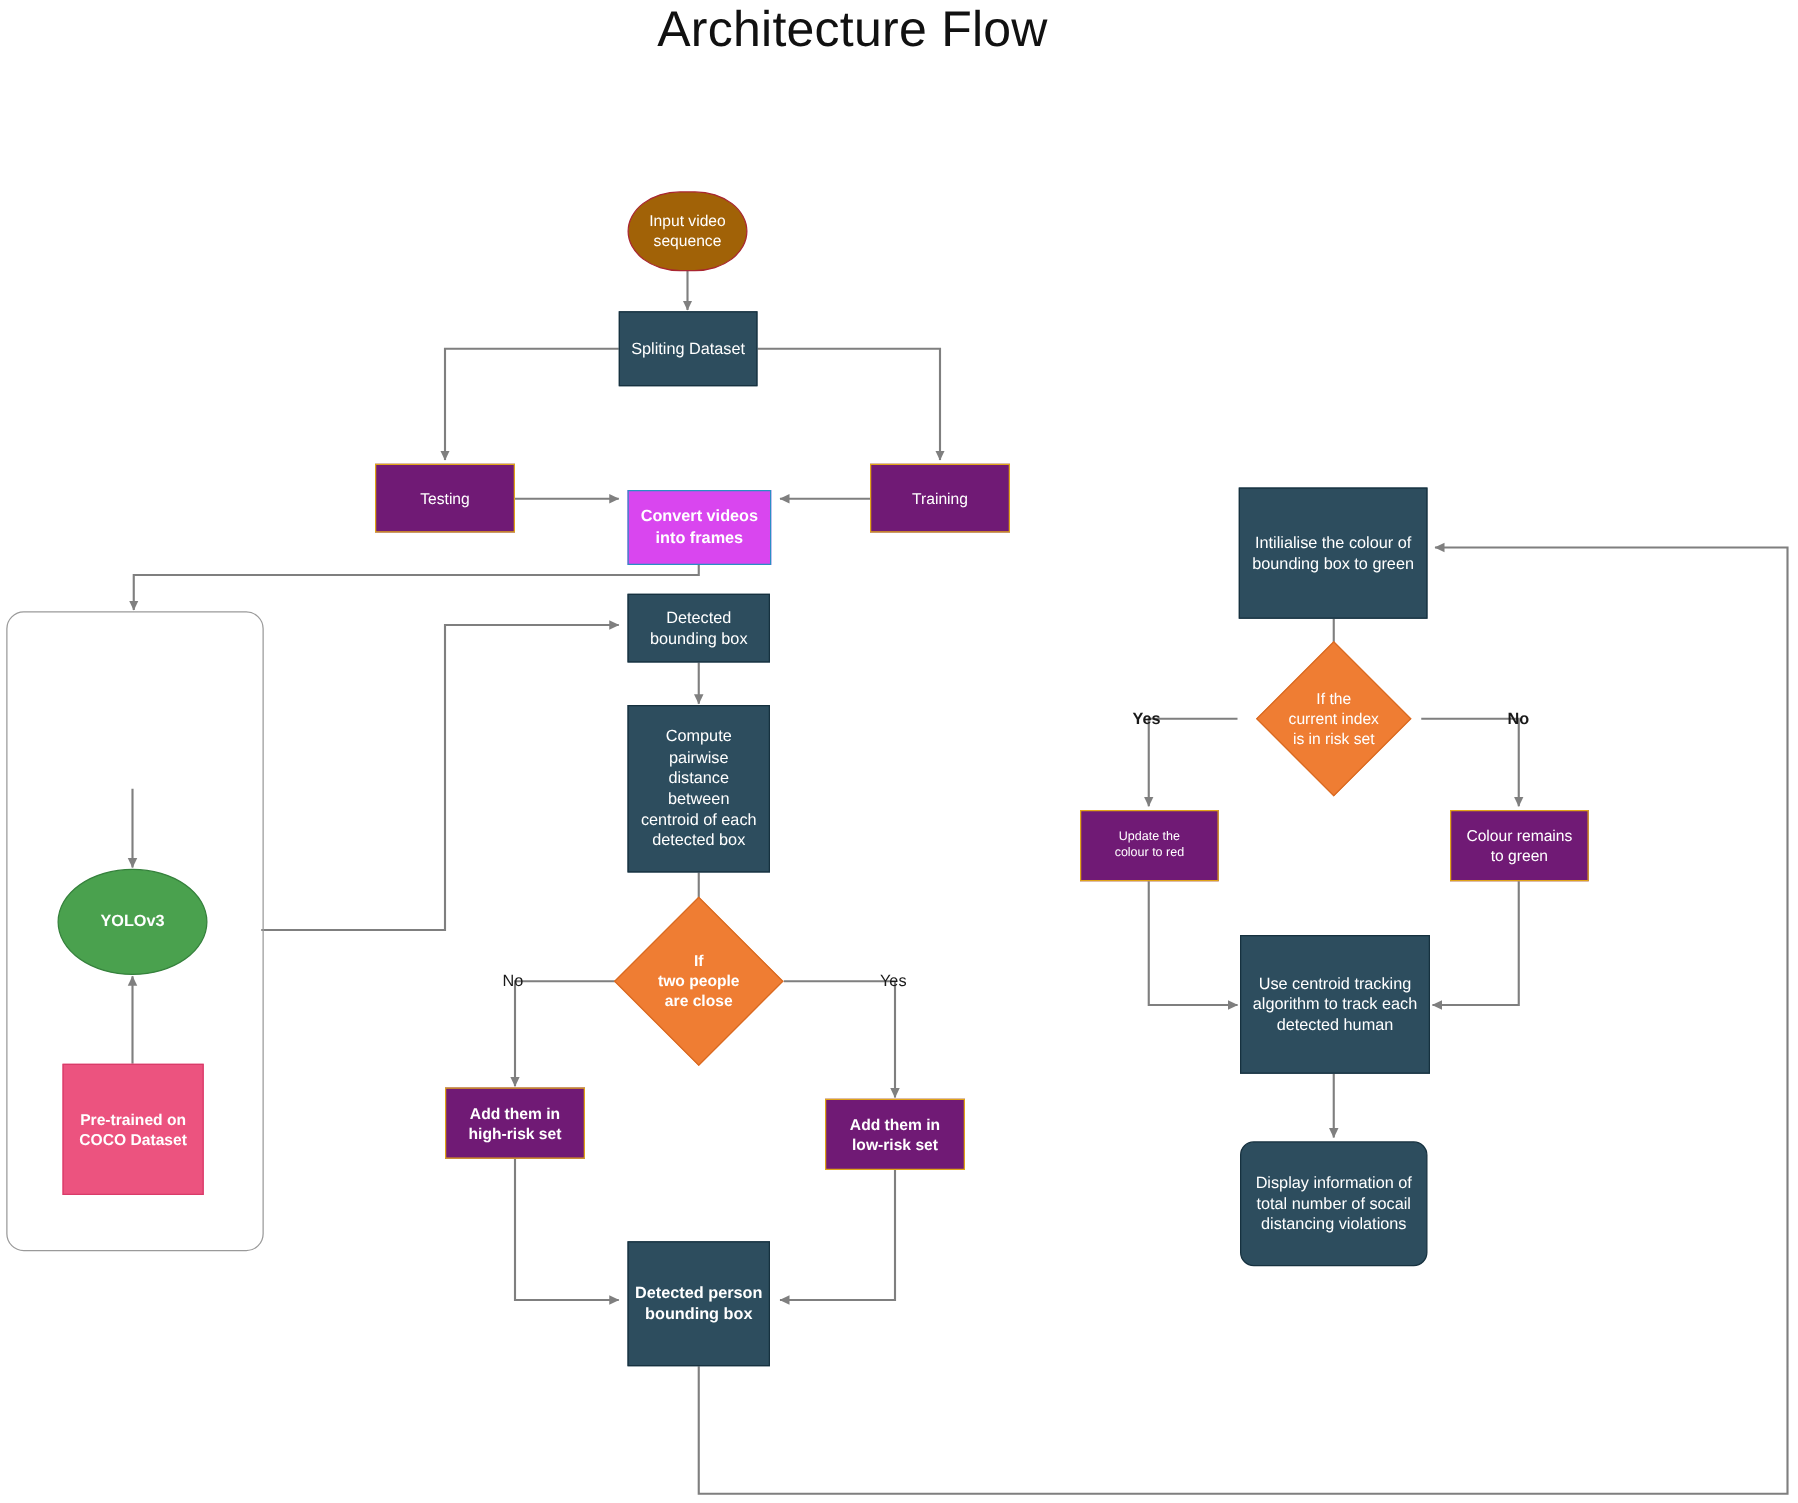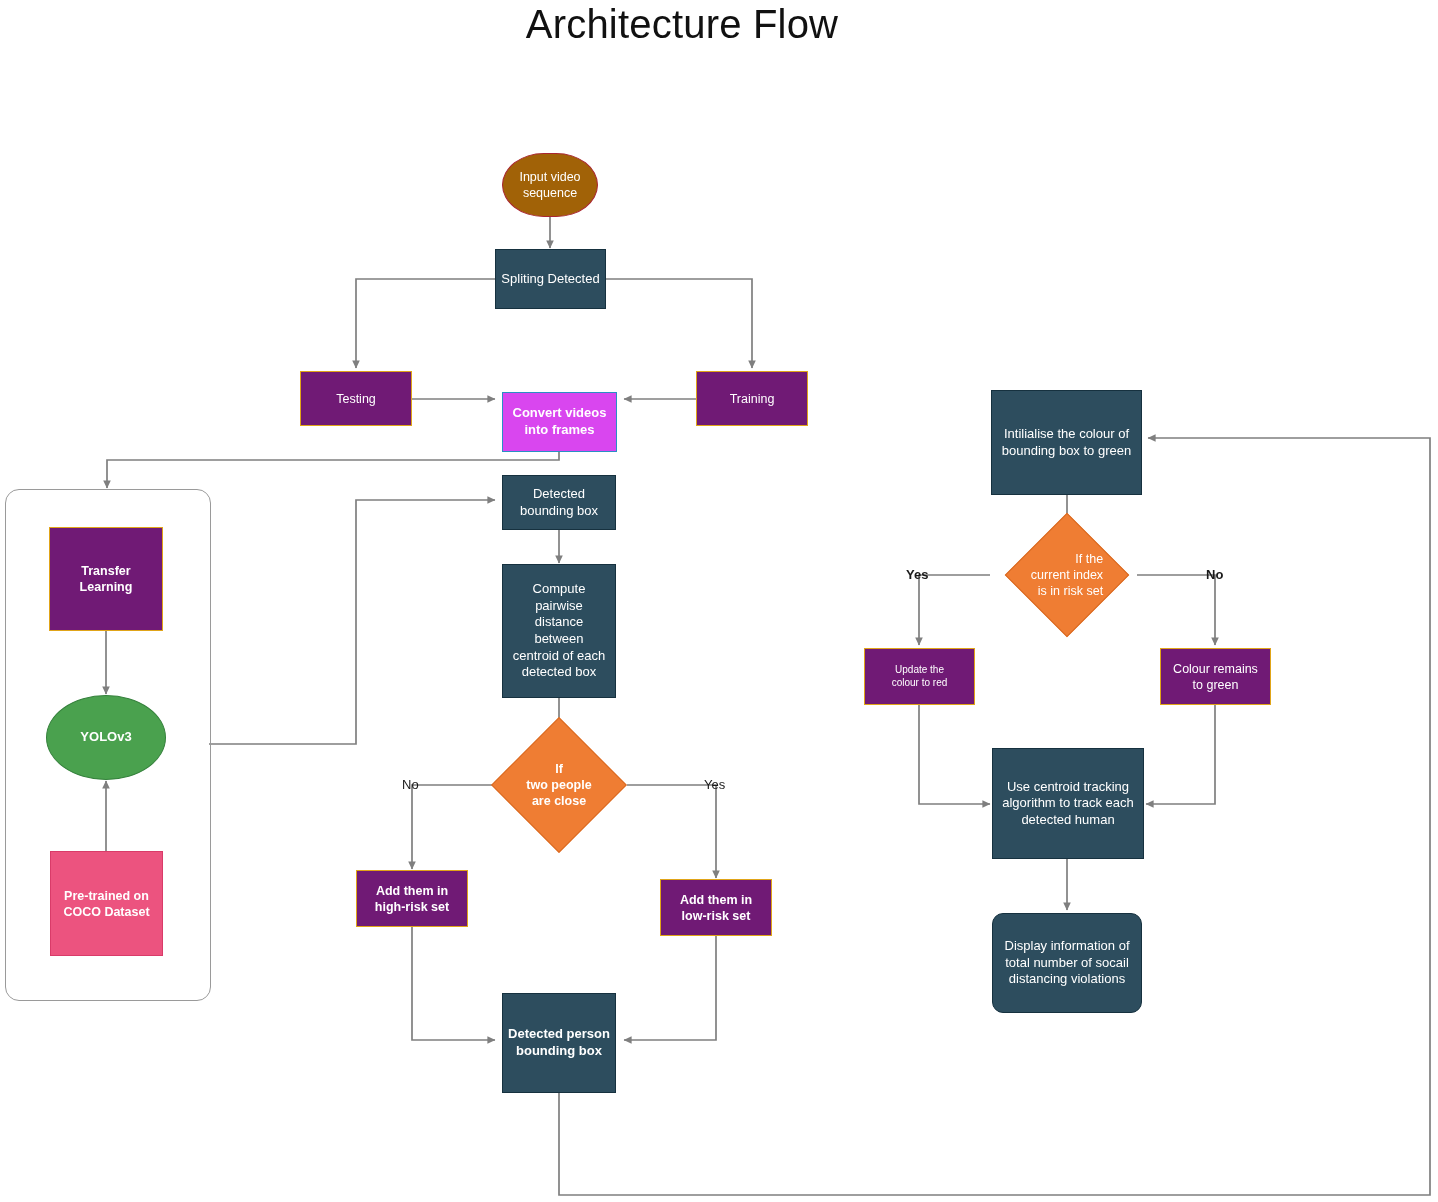--- a/index.html
+++ b/index.html
@@ -183,31 +183,29 @@
 
       <path d="M1067,859 L1067,910" marker-end="url(#ah)"></path>
     </g>
   </svg>
 
   <div class="group-box" style="left:5px; top:489px; width:204px; height:510px;"></div>
 
   <div class="node ellipse red-ell" style="left:502px; top:153px; width:96px; height:64px; font-size:12.5px;">Input video
 sequence</div>
 
-  <div class="node rect dark" style="left:495px; top:249px; width:111px; height:60px; font-size:13px;">Spliting Detected</div>
+  <div class="node rect dark" style="left:495px; top:249px; width:111px; height:60px; font-size:13px;">Spliting Dataset</div>
 
   <div class="node rect amber" style="left:300px; top:371px; width:112px; height:55px; font-size:12.5px;">Testing</div>
 
   <div class="node rect lightblue" style="left:502px; top:371px; width:115px; height:60px; font-size:13px; font-weight:600;">Convert videos
 into frames</div>
 
   <div class="node rect amber" style="left:696px; top:371px; width:112px; height:55px; font-size:12.5px;">Training</div>
 
-  <div class="node rect amber" style="left:49px; top:527px; width:114px; height:104px; font-size:12.5px; font-weight:600;">Transfer
-Learning</div>
 
   <div class="node ellipse green-ell" style="left:46px; top:695px; width:120px; height:85px; font-size:13px; font-weight:600;">YOLOv3</div>
 
   <div class="node rect pink" style="left:50px; top:851px; width:113px; height:105px; font-size:12.5px; font-weight:600;">Pre-trained on
 COCO Dataset</div>
 
   <div class="node rect dark" style="left:502px; top:475px; width:114px; height:55px; font-size:13px;">Detected
 bounding box</div>
 
   <div class="node rect dark" style="left:502px; top:564px; width:114px; height:134px; font-size:13px;">Compute
@@ -234,21 +232,21 @@
 low-risk set</div>
 
   <div class="node rect dark" style="left:502px; top:993px; width:114px; height:100px; font-size:13px; font-weight:700;">Detected person
 bounding box</div>
 
   <div class="node rect dark" style="left:991px; top:390px; width:151px; height:105px; font-size:13px;">Intilialise the colour of
 bounding box to green</div>
 
   <div class="diamond" style="left:1023px; top:531px; width:88px; height:88px;">
     <div class="shape"></div>
-    <div class="dtext" style="font-size:12.5px;text-align:right;">If the
+    <div class="dtext" style="font-size:12.5px;">If the
 current index
 is in risk set</div>
   </div>
 
   <div class="edge-label" style="left:906px; top:567px; font-weight:600;">Yes</div>
   <div class="edge-label" style="left:1206px; top:567px; font-weight:600;">No</div>
 
   <div class="node rect amber" style="left:864px; top:648px; width:111px; height:57px; font-size:10px;">Update the
 colour to red</div>
 

